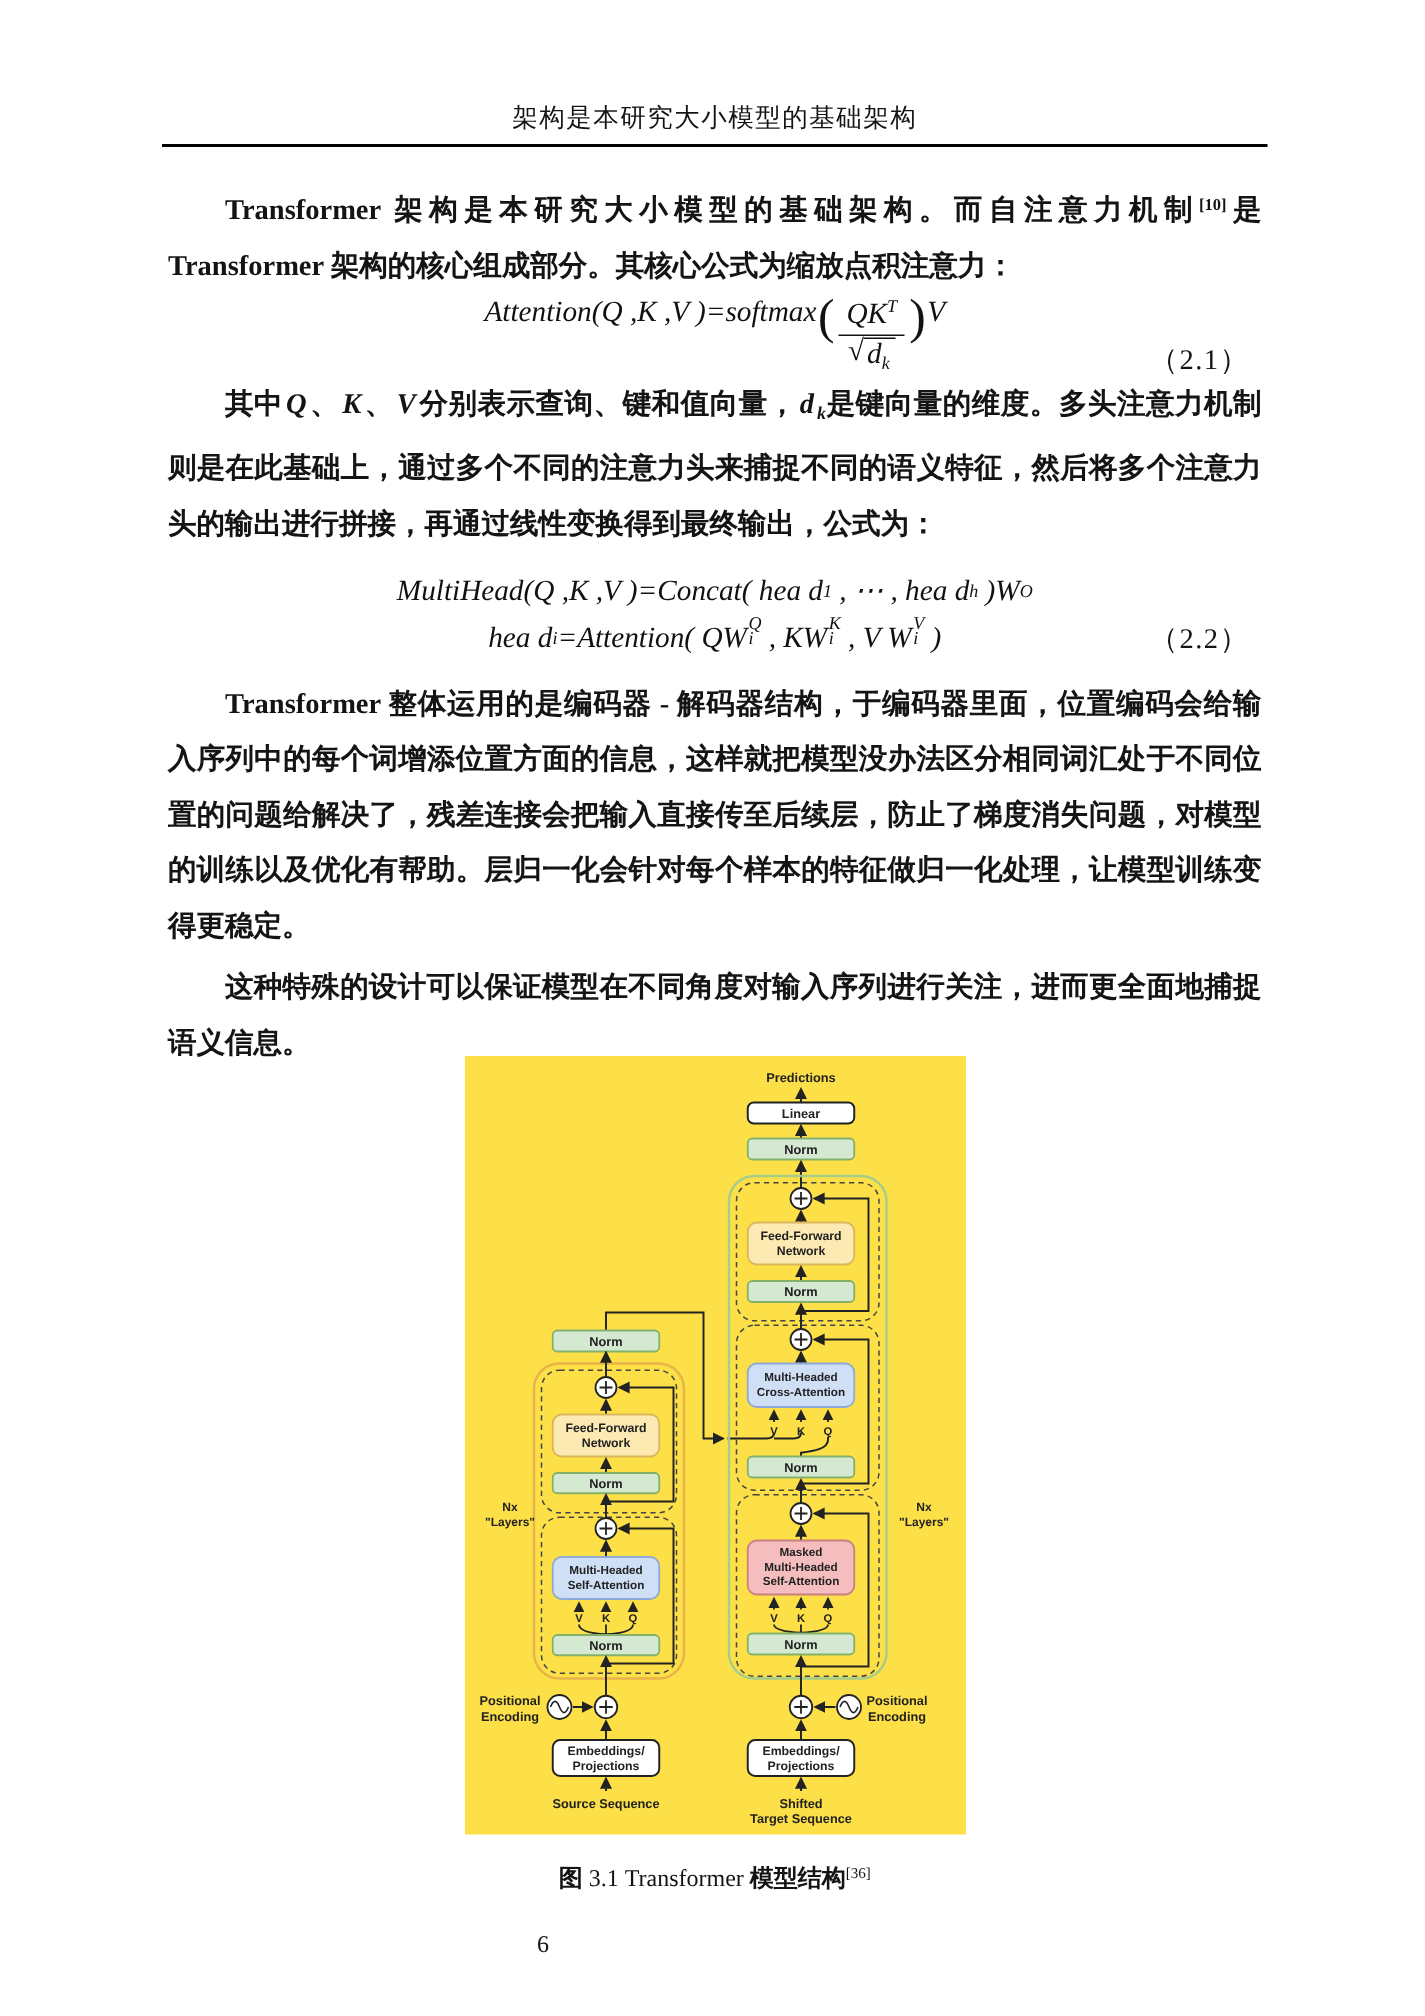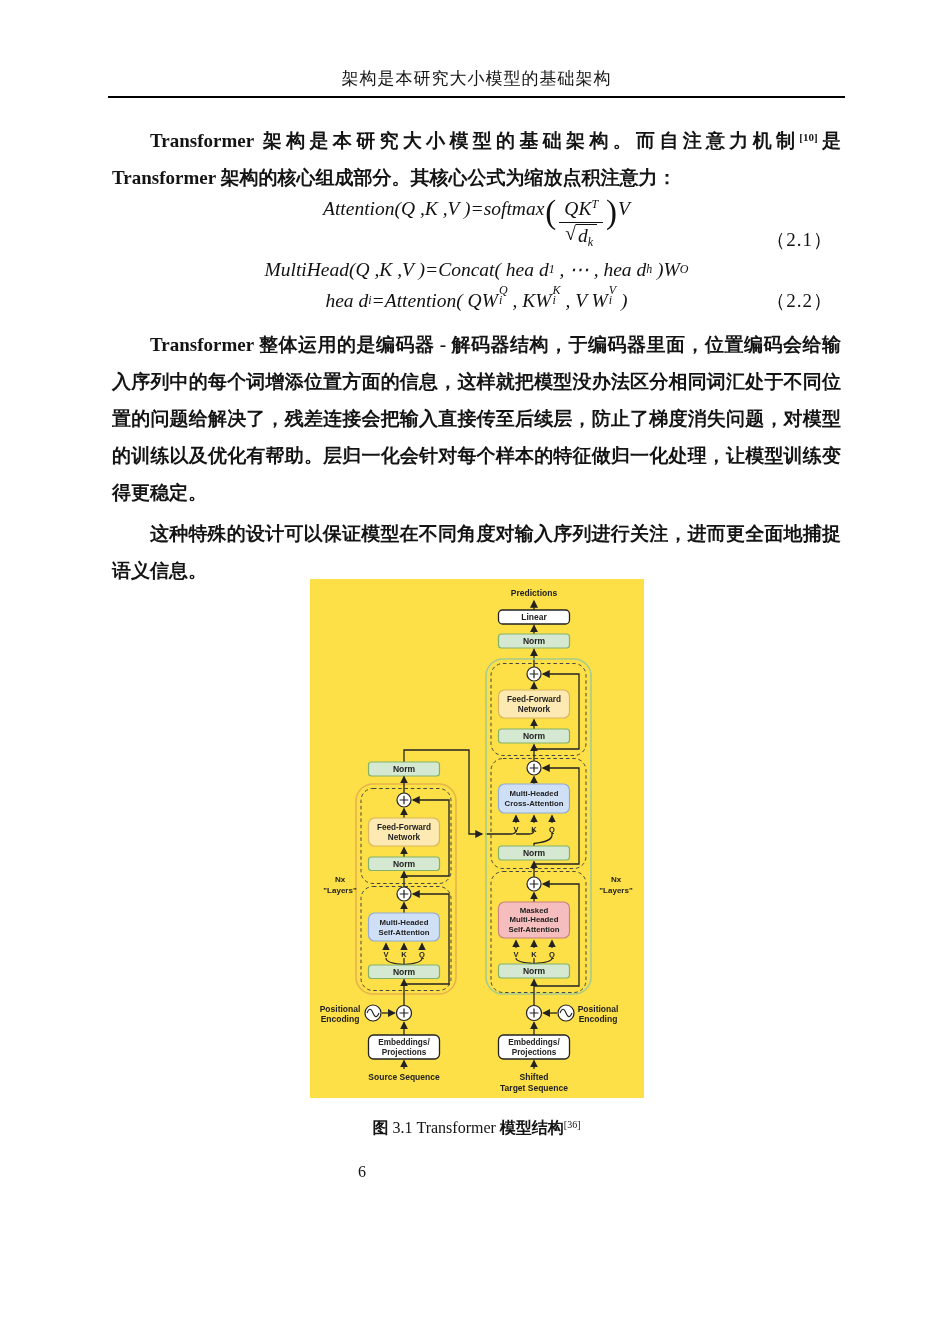--- a/index.html
+++ b/index.html
@@ -73,20 +73,21 @@
 
   <div class="content">
 
     <p class="body-p first"><span>Transformer 架构是本研究大小模型的基础架构。而自注意力机制</span><sup class="ref">[10]</sup><span>是 Transformer 架构的核心组成部分。其核心公式为缩放点积注意力：</span></p>
 
     <div class="eq eq1">
       <span class="formula"><span>Attention(Q ,K ,V )=softmax</span><span class="bigp">(</span><span class="frac"><span class="num"><span>QK</span><sup>T</sup></span><span class="den"><span class="radsym">√</span><span class="radbody"><span>d</span><sub>k</sub></span></span></span><span class="bigp">)</span><span>V</span></span>
       <span class="eqnum">（2.1）</span>
     </div>
 
+    <p class="body-p"><span>其中</span><i class="mv">Q</i><span>、</span><i class="mv">K</i><span>、</span><i class="mv">V</i><span>分别表示查询、键和值向量，</span><i class="mv">d</i><sub class="msub">k</sub><span>是键向量的维度。多头注意力机制则是在此基础上，通过多个不同的注意力头来捕捉不同的语义特征，然后将多个注意力头的输出进行拼接，再通过线性变换得到最终输出，公式为：</span></p>
 
     <div class="eq eq2">
       <span class="formula"><span>MultiHead(Q ,K ,V )=Concat( hea d</span><sub>1</sub><span> , ⋯ , hea d</span><sub>h</sub><span> )W</span><sup>O</sup></span>
       <span class="formula"><span>hea d</span><sub>i</sub><span>=Attention( QW</span><span class="stk"><sup>Q</sup><sub>i</sub></span><span> , KW</span><span class="stk"><sup>K</sup><sub>i</sub></span><span> , V W</span><span class="stk"><sup>V</sup><sub>i</sub></span><span> )</span></span>
       <span class="eqnum">（2.2）</span>
     </div>
 
     <p class="body-p">Transformer 整体运用的是编码器 - 解码器结构，于编码器里面，位置编码会给输入序列中的每个词增添位置方面的信息，这样就把模型没办法区分相同词汇处于不同位置的问题给解决了，残差连接会把输入直接传至后续层，防止了梯度消失问题，对模型的训练以及优化有帮助。层归一化会针对每个样本的特征做归一化处理，让模型训练变得更稳定。</p>
     <p class="body-p">这种特殊的设计可以保证模型在不同角度对输入序列进行关注，进而更全面地捕捉语义信息。</p>
 

